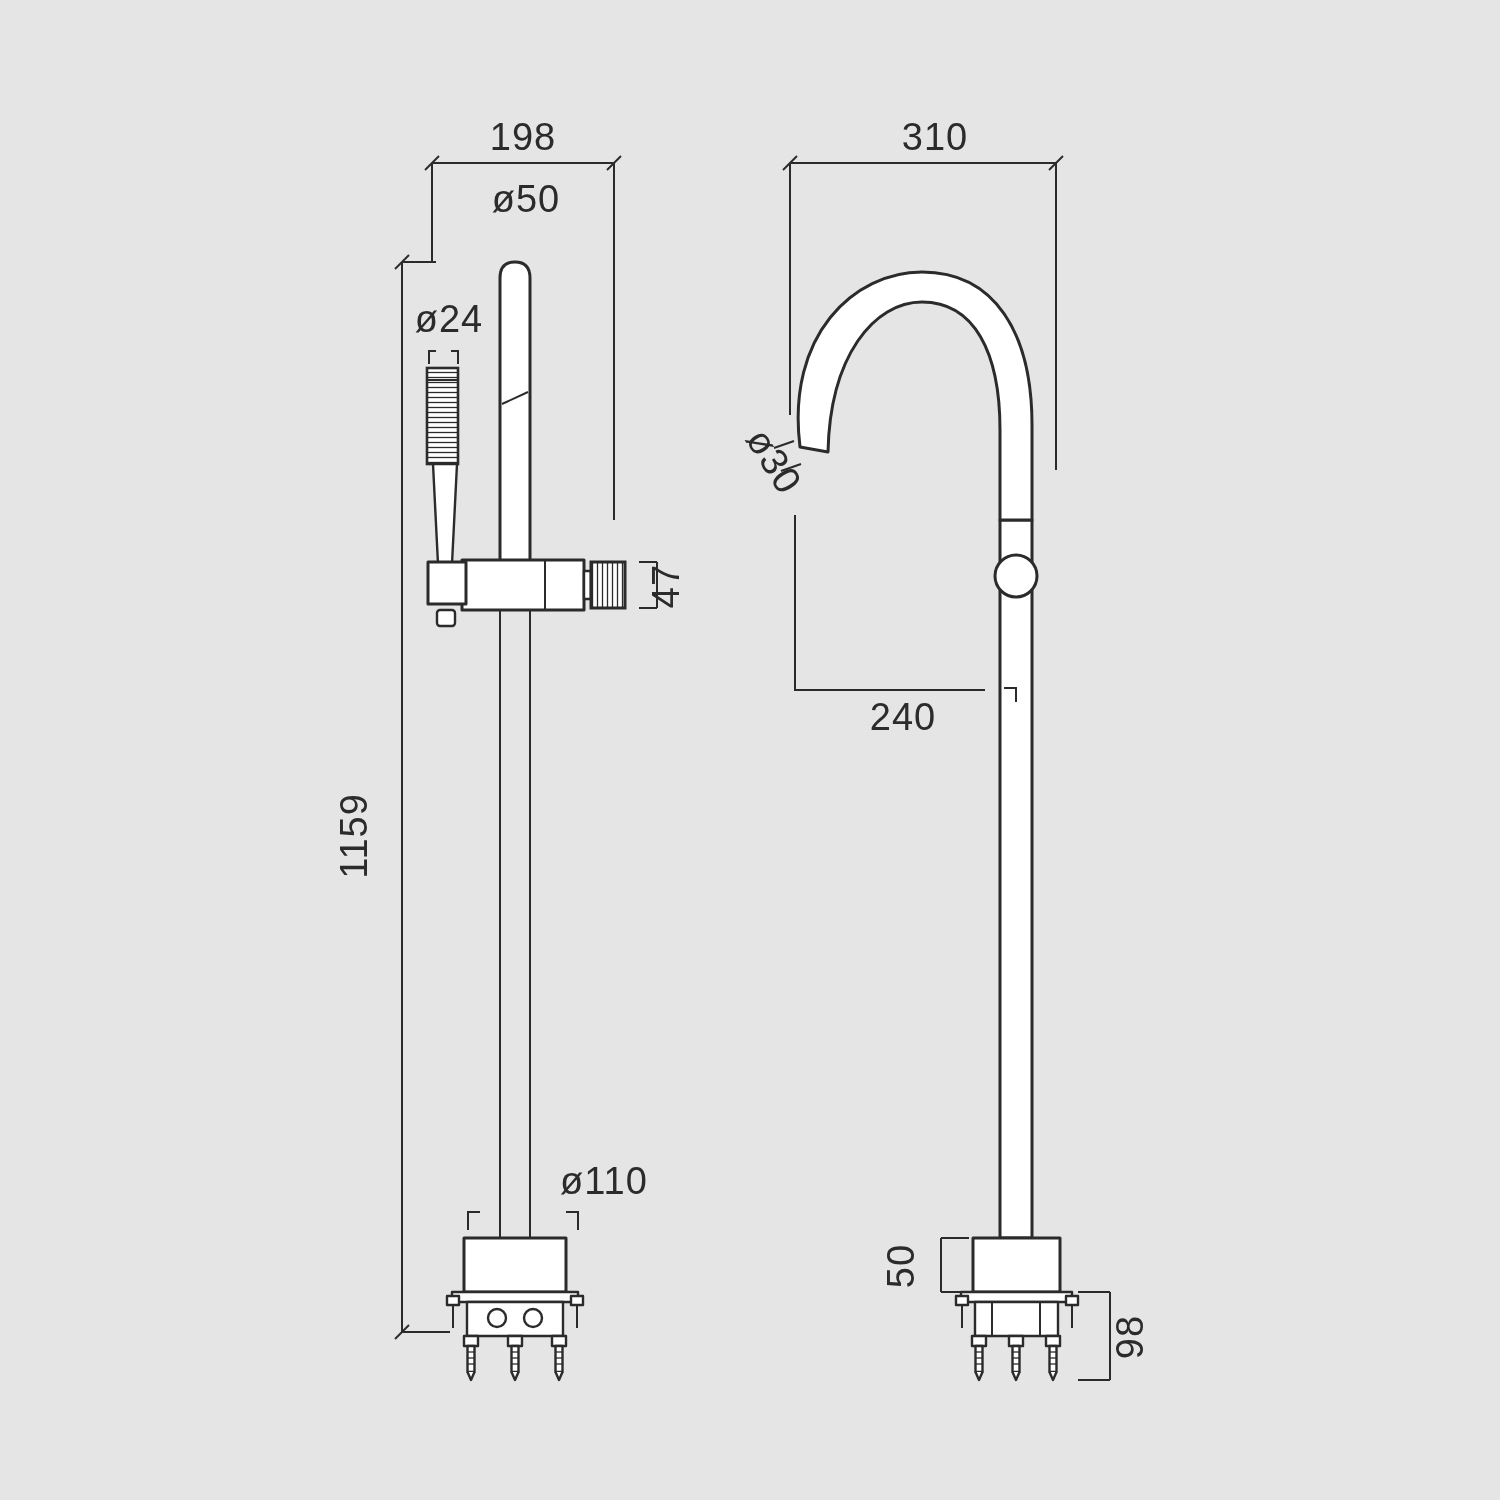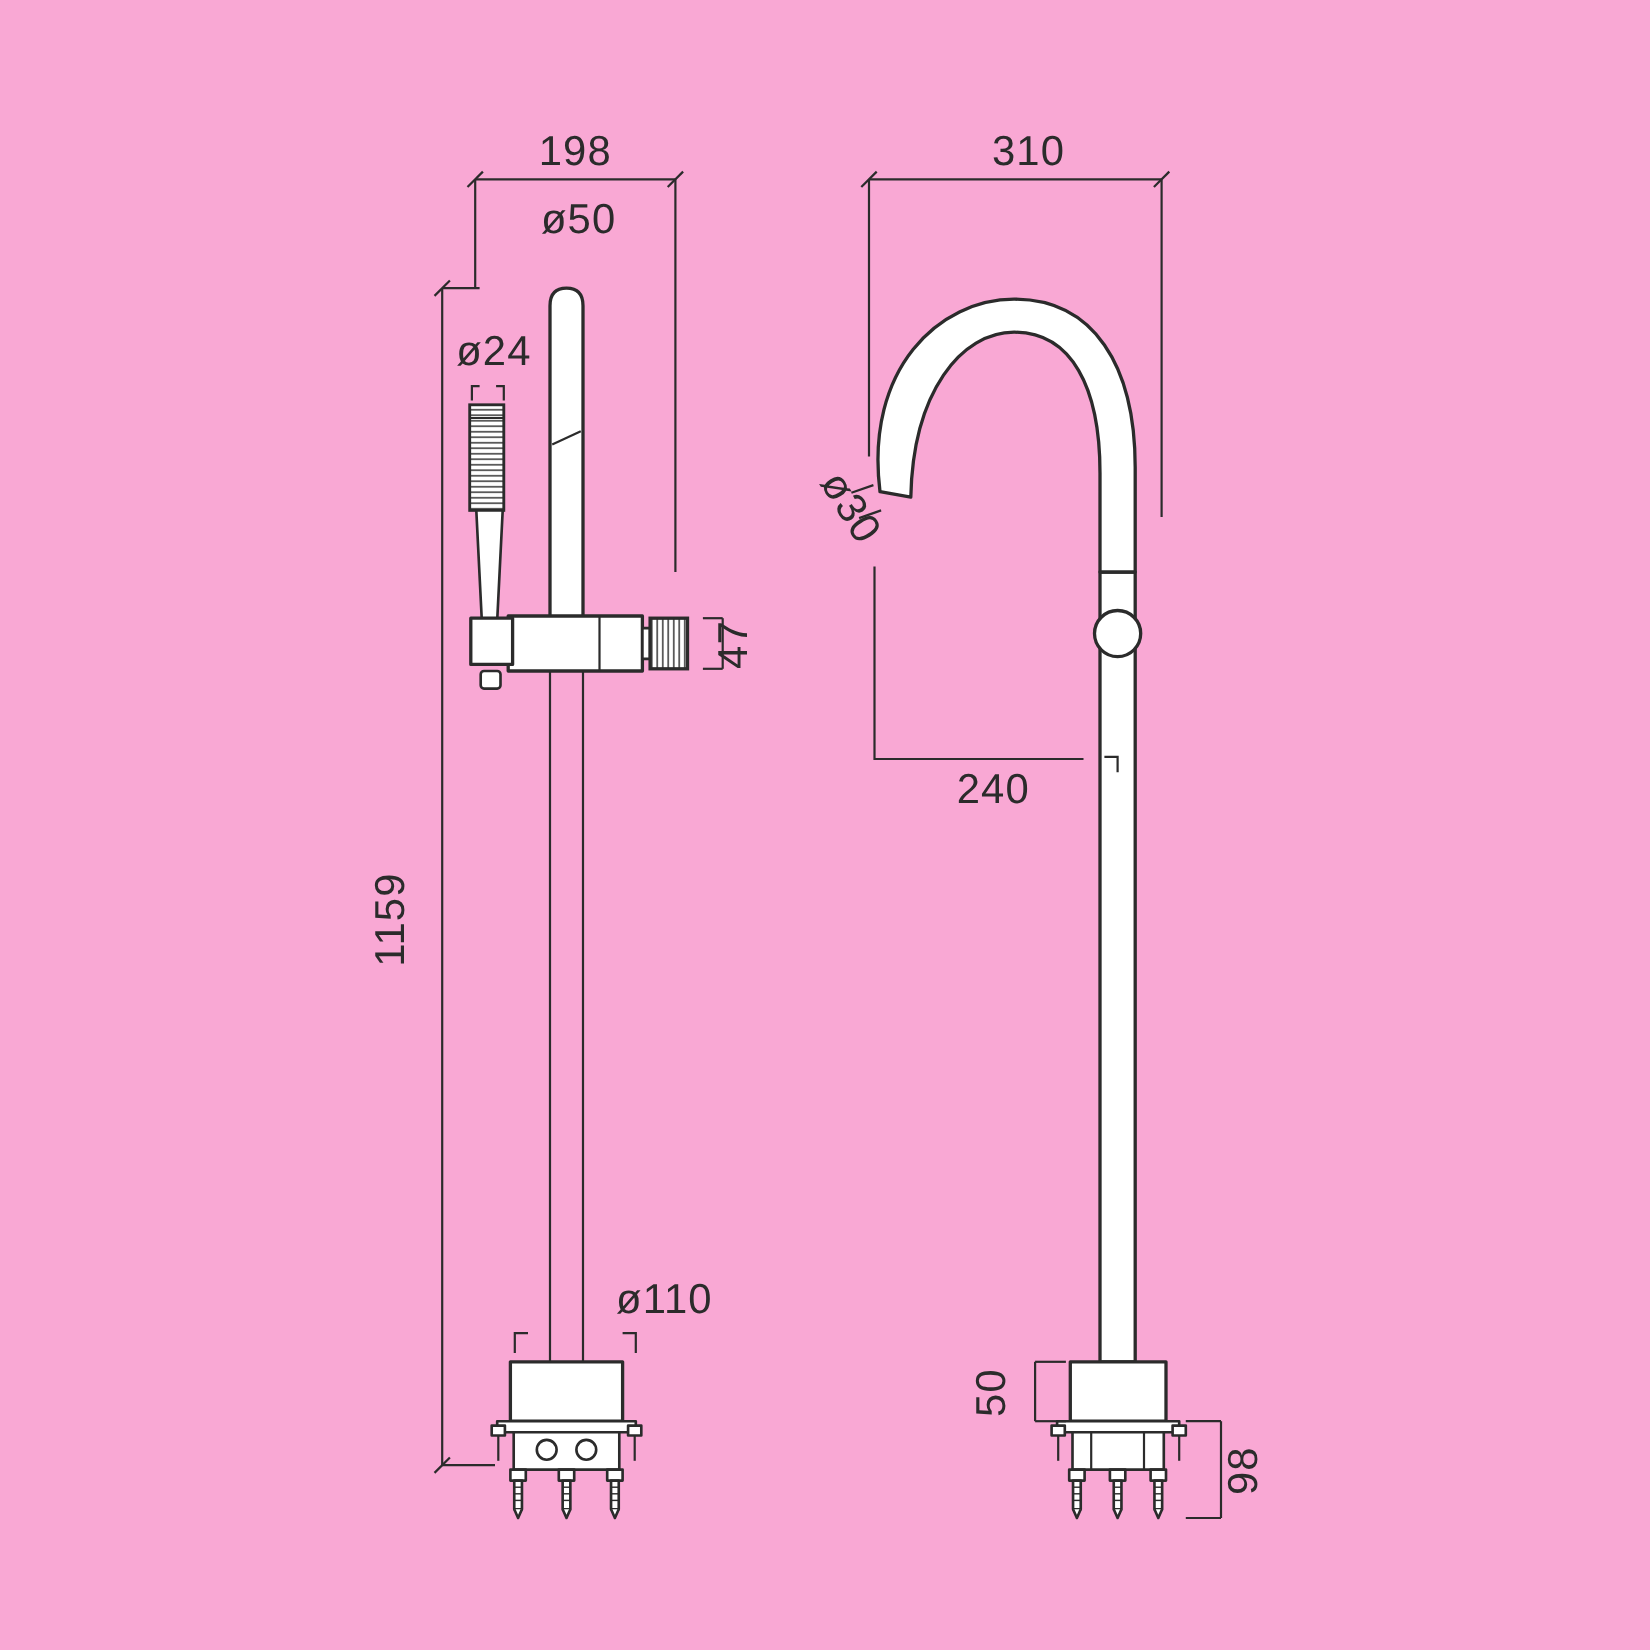--- a/index.html
+++ b/index.html
@@ -1,20 +1,20 @@
 <!DOCTYPE html>
 <html><head>
 <meta charset="utf-8">
 <style>
   html, body { margin: 0; padding: 0; background: #ffffff; }
   .canvas {
     position: relative;
     width: 1500px;
     height: 1500px;
-    background: #f9a8d4;
+    background: #e5e5e5;
     overflow: hidden;
   }
   svg { display: block; }
   .obj  { fill: #ffffff; stroke: #2b2b2b; stroke-width: 3; stroke-linejoin: round; }
   .obj2 { fill: #ffffff; stroke: #2b2b2b; stroke-width: 2.4; stroke-linejoin: round; }
   .seam { fill: none; stroke: #2b2b2b; stroke-width: 2; }
   .dimline { fill: none; stroke: #2b2b2b; stroke-width: 2; }
   .tick { fill: none; stroke: #2b2b2b; stroke-width: 2; }
   .thread { stroke: #2b2b2b; stroke-width: 1.3; }
   .dim {

